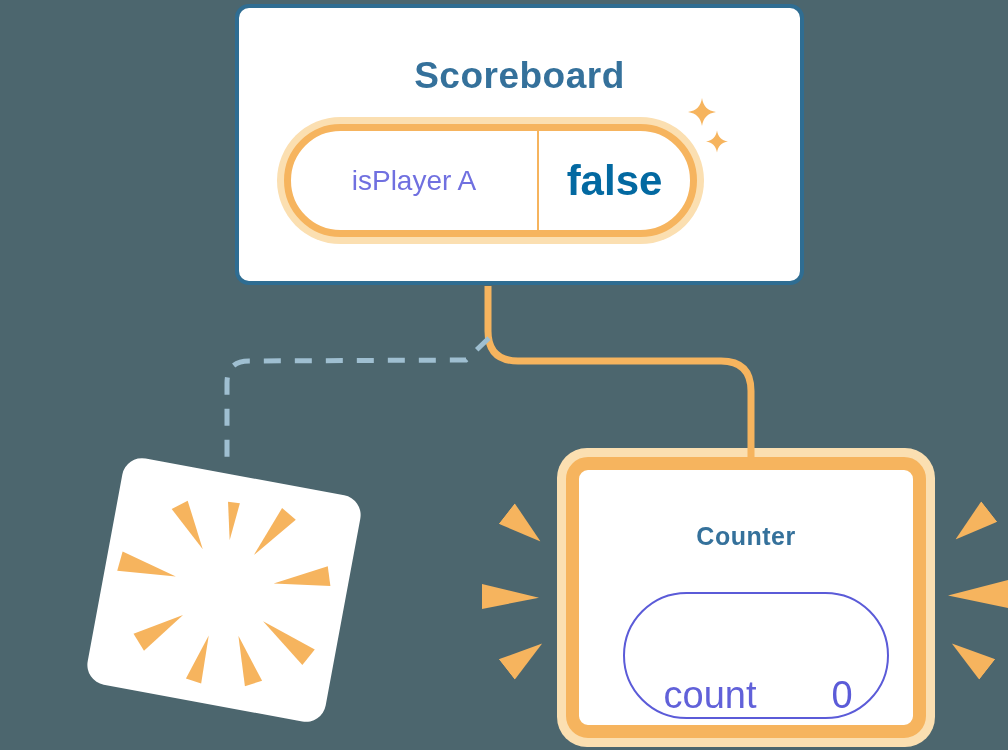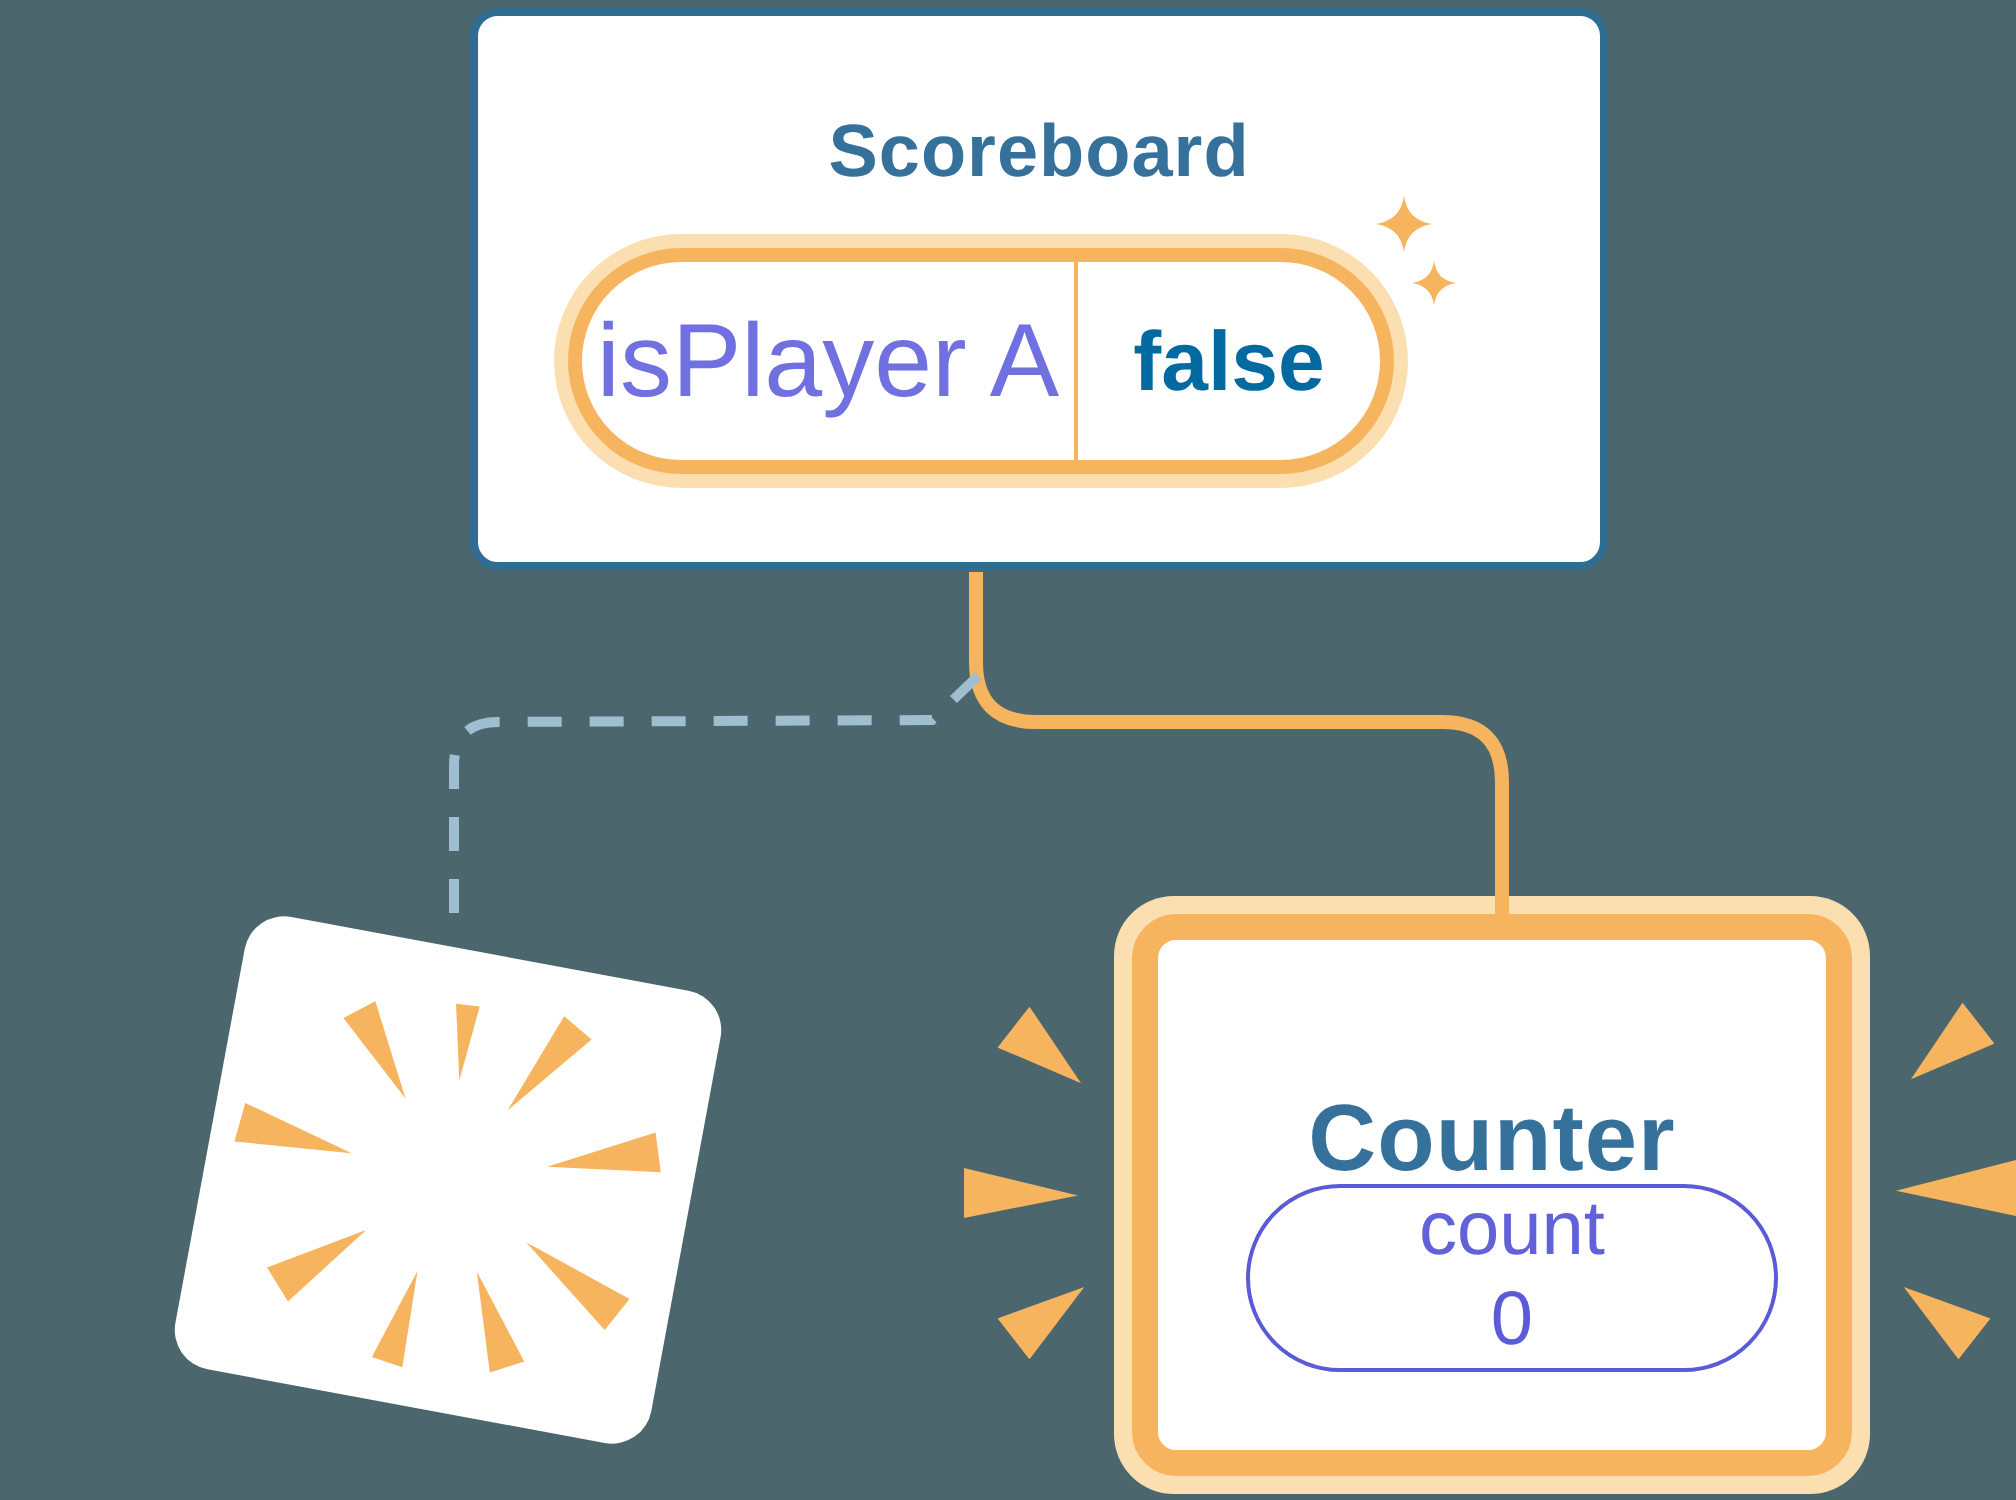--- a/index.html
+++ b/index.html
@@ -26,21 +26,21 @@
     position:absolute;left:38px;top:109px;width:427px;height:127px;
     background:#fbdfb1;border-radius:999px;
   }
   .state-pill{
     position:absolute;inset:7px;background:#ffffff;
     border:7px solid #f6b45e;border-radius:999px;
     display:flex;align-items:stretch;overflow:hidden;
   }
   .state-pill .key-cell{
     width:246px;display:flex;align-items:center;justify-content:center;
-    color:#7070e0;font-size:52px;
+    color:#7070e0;font-size:28px;
   }
   .state-pill .pill-divider{width:2px;background:#f6b45e;}
   .state-pill .value-cell{
     flex:1;display:flex;align-items:center;justify-content:center;
     color:#0369a1;font-size:42px;font-weight:700;
   }
   
   .sparkle{position:absolute;}
   .sparkle svg{display:block;}
   .sparkle-big{left:688px;top:97px;width:28px;height:30px;}
@@ -54,25 +54,25 @@
   .poof-card svg{display:block;width:242px;height:230px;}
   
   .counter-outer{
     position:absolute;left:557px;top:448px;width:378px;height:299px;
     background:#fbdfb1;border-radius:30px;padding:9px;box-sizing:border-box;
   }
   .counter-inner{
     position:relative;width:100%;height:100%;background:#ffffff;
     border:13px solid #f6b45e;border-radius:22px;box-sizing:border-box;
   }
-  .counter-inner .component-title{top:46px;font-size:47px;line-height:40px;margin-top:33px;}
+  .counter-inner .component-title{top:46px;font-size:25px;line-height:40px;}
   .count-pill{
-    position:absolute;left:44px;top:122px;width:266px;height:94px;
+    position:absolute;left:44px;top:122px;width:266px;height:127px;
     background:#ffffff;border:2px solid #5b5bd8;border-radius:999px;
-    display:flex;align-items:center;overflow:hidden;box-sizing:border-box;flex-direction:column;
+    display:flex;align-items:flex-end;overflow:hidden;box-sizing:border-box;
   }
   .count-pill .key-cell{
     width:170px;display:flex;align-items:center;justify-content:center;
     color:#6161d9;font-size:38px;
   }
   .count-pill .pill-divider{width:2px;background:#5b5bd8;}
   .count-pill .value-cell{
     flex:1;display:flex;align-items:center;justify-content:center;
     color:#5b5bd8;font-size:38px;
   }

